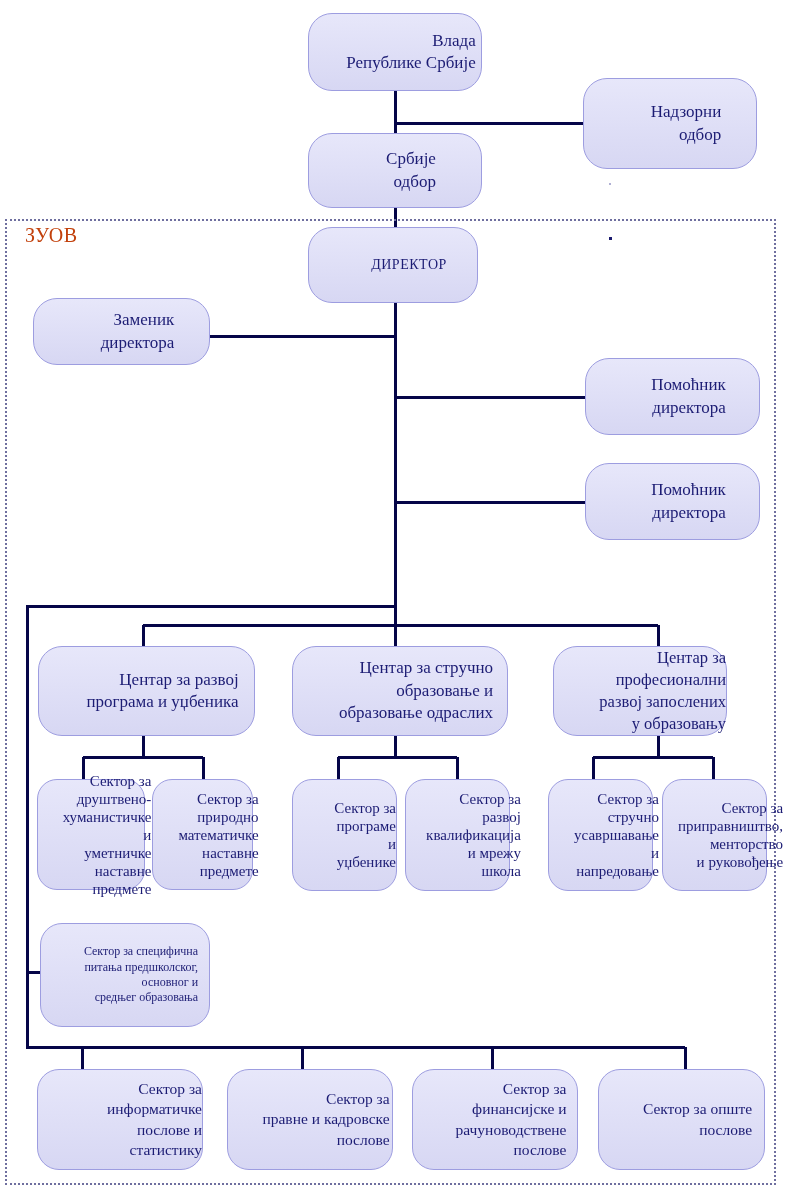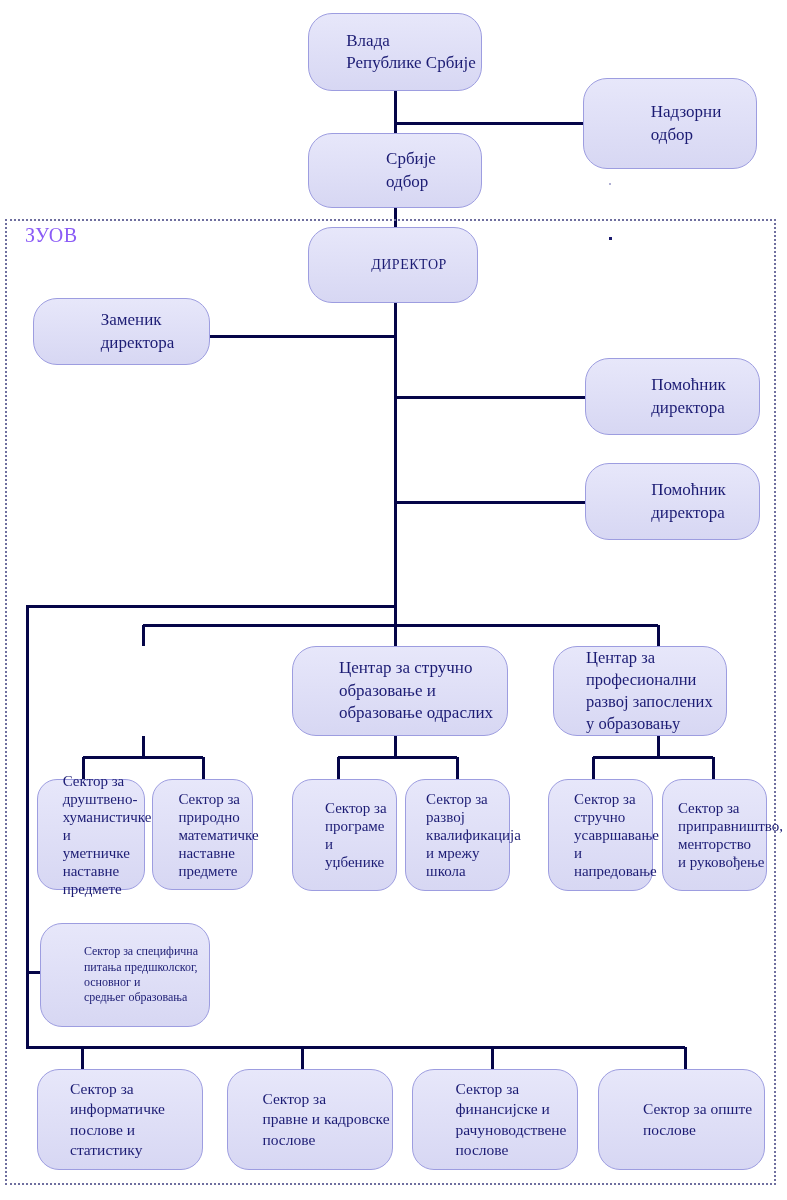--- a/index.html
+++ b/index.html
@@ -12,30 +12,30 @@
   }
   #connectors{position:absolute;left:0;top:0;width:787px;height:1200px;}
   .zuov-frame{
     position:absolute;
     left:5px;top:219px;width:771px;height:966px;
     border:2px dotted #6f6f9f;
     box-sizing:border-box;
   }
   .zuov-label{
     position:absolute;left:25px;top:224px;
-    font-size:20px;color:#8b5cf6;letter-spacing:0.5px;
+    font-size:20px;color:#c2410c;letter-spacing:0.5px;
   }
   .node{
     position:absolute;
     background:linear-gradient(180deg,#e7e7fa 0%,#d7d7f3 100%);
     border:1.5px solid #9d9de0;
     border-radius:24px;
     box-sizing:border-box;
     display:flex;align-items:center;justify-content:center;
-    text-align:left;
+    text-align:right;
     color:#1c1c74;
     font-size:17px;line-height:1.32;padding-left:32px;
   }
   .node span{white-space:pre-line;display:block;}
   .node.big{font-size:14px;letter-spacing:0.5px;}
   .node.small{font-size:15px;line-height:1.2;border-radius:20px;}
   .node.mid{font-size:12px;line-height:1.28;border-radius:22px;}
   .node.bottom{font-size:15.5px;line-height:1.32;border-radius:22px;}
   .dot{position:absolute;background:#1a1a6e;}
   .dot.faint{background:#b0b0d4;}
@@ -99,20 +99,24 @@
   <div class="node" style="left:585px;top:358px;width:175px;height:77px;">
     <span>Помоћник
 директора</span>
   </div>
 
   <div class="node" style="left:585px;top:463px;width:175px;height:77px;">
     <span>Помоћник
 директора</span>
   </div>
 
+  <div class="node" style="left:38px;top:646px;width:217px;height:90px;">
+    <span>Центар за развој
+програма и уџбеника</span>
+  </div>
 
   <div class="node" style="left:292px;top:646px;width:216px;height:90px;">
     <span>Центар за стручно
 образовање и
 образовање одраслих</span>
   </div>
 
   <div class="node" style="left:553px;top:646px;width:174px;height:90px;font-size:16.5px;">
     <span>Центар за професионални
 развој запослених

